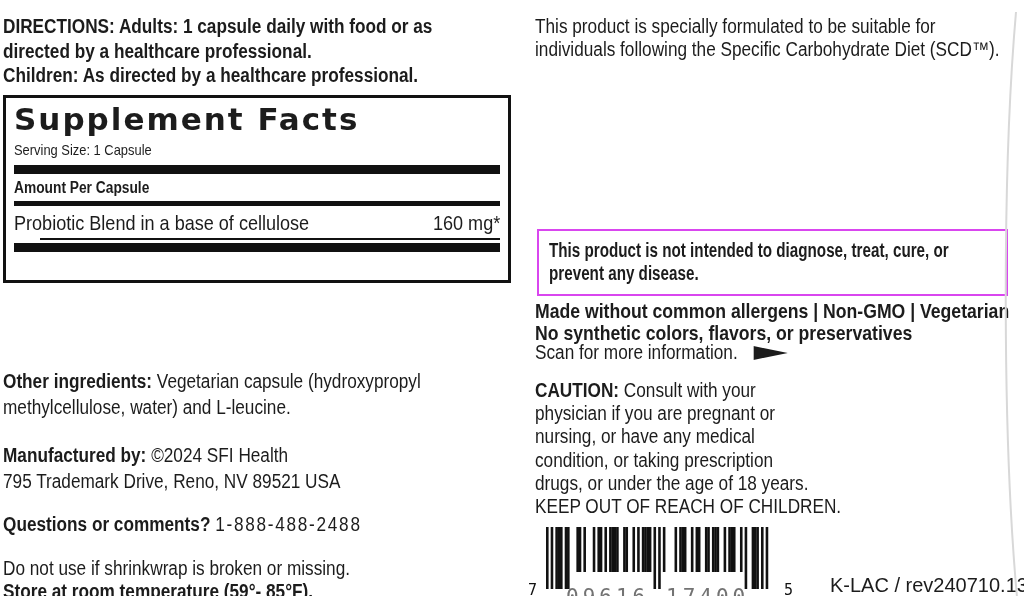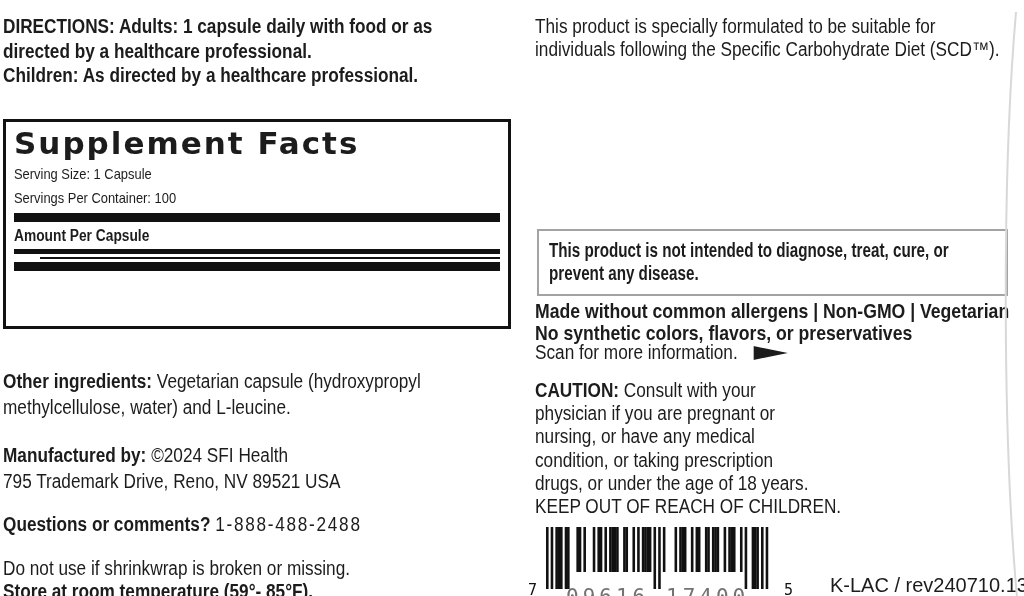--- a/index.html
+++ b/index.html
@@ -10,21 +10,21 @@
   .blk{position:absolute;}
   .pre{white-space:pre-line;}
   .bold{font-weight:bold;}
   .cx{display:inline-block;transform:scaleX(.86);transform-origin:0 0;}
   .cxb{transform:scaleX(.86);transform-origin:0 0;}
   .cxr{display:inline-block;transform:scaleX(.86);transform-origin:100% 0;}
   .cx2{transform:scaleX(.78);transform-origin:0 0;width:580px;}
 
   
   .directions{left:3px;top:2px;width:560px;font-weight:bold;font-size:20px;line-height:24.5px;}
-  .sfbox{position:absolute;left:3px;top:107px;width:508px;height:210px;border:3px solid #121212;
+  .sfbox{position:absolute;left:3px;top:83px;width:508px;height:188px;border:3px solid #121212;
          box-sizing:border-box;padding:2px 8px 0;}
   .sftitle{font-family:"DejaVu Sans",sans-serif;font-weight:bold;font-size:31px;line-height:38px;
            letter-spacing:2px;white-space:nowrap;}
   .sfline{font-size:15px;line-height:24px;}
   .bar{background:#111;}
   .b9a{height:9px;margin:3px 0 0;}
   .sfhead{font-size:16px;line-height:22px;font-weight:bold;margin-top:3px;}
   .b5{height:5px;margin-top:2px;}
   .sfrow{position:relative;font-size:21px;line-height:24px;}
   .r1{margin-top:5px;}
@@ -36,21 +36,21 @@
   .footnote{margin-top:6px;}
   .other{left:3px;top:356px;width:560px;font-size:20px;line-height:26px;}
   .manu{left:3px;top:430px;width:560px;font-size:20px;line-height:26px;}
   .quest{left:3px;top:500px;width:560px;font-size:20px;line-height:24px;}
   .phone{letter-spacing:2px;}
   .dnu{left:3px;top:545px;width:560px;font-size:20px;line-height:23px;}
   .store{left:3px;top:568px;width:560px;font-size:20px;line-height:23px;font-weight:bold;}
 
   
   .scd{left:535px;top:3px;width:560px;font-size:20px;line-height:23px;}
-  .discbox{position:absolute;left:537px;top:217px;width:471px;height:67px;border:2px solid #a3a3a3;
+  .discbox{position:absolute;left:537px;top:217px;width:471px;height:67px;border:2px solid #d946ef;
            box-sizing:border-box;padding:8px 10px;overflow:visible;}
   .disctext{font-weight:bold;font-size:19.5px;line-height:23px;}
   .allerg{left:535px;top:288px;width:560px;font-weight:bold;font-size:20.5px;line-height:21.5px;}
   .scan{left:535px;top:329px;width:420px;font-size:20px;line-height:22px;}
   .arrow{margin-left:18px;vertical-align:-1px;}
   .caution{left:535px;top:367px;width:400px;font-size:20px;line-height:23.2px;}
 
   
   .barcode{position:absolute;left:546px;top:515px;width:222px;height:72px;}
   .bcsvg{position:absolute;left:0;top:0;}
@@ -68,24 +68,27 @@
 
 <div id="label">
 
   <div class="blk directions pre cxb">DIRECTIONS: Adults: 1 capsule daily with food or as
 directed by a healthcare professional.
 Children: As directed by a healthcare professional.</div>
 
   <div class="sfbox">
     <div class="sftitle">Supplement Facts</div>
     <div class="sfline"><span class="cx">Serving Size: 1 Capsule</span></div>
-    <div class="sfline"><span class="cx">Servings Per Container: 100</span></div>
     <div class="bar b9a"></div>
     <div class="sfhead"><span class="cx">Amount Per Capsule</span></div>
     <div class="bar b5"></div>
+    <div class="sfrow r1">
+      <span class="cx">Probiotic Blend in a base of cellulose</span>
+      <span class="rowval cxr">160 mg*</span>
+    </div>
     <div class="thinrule"></div>
     <div class="bar b9b"></div>
   </div>
 
   <div class="blk other cxb">
     <span class="bold">Other ingredients:</span><span class="pre"> Vegetarian capsule (hydroxypropyl
 methylcellulose, water) and L-leucine.</span>
   </div>
 
   <div class="blk manu cxb">

